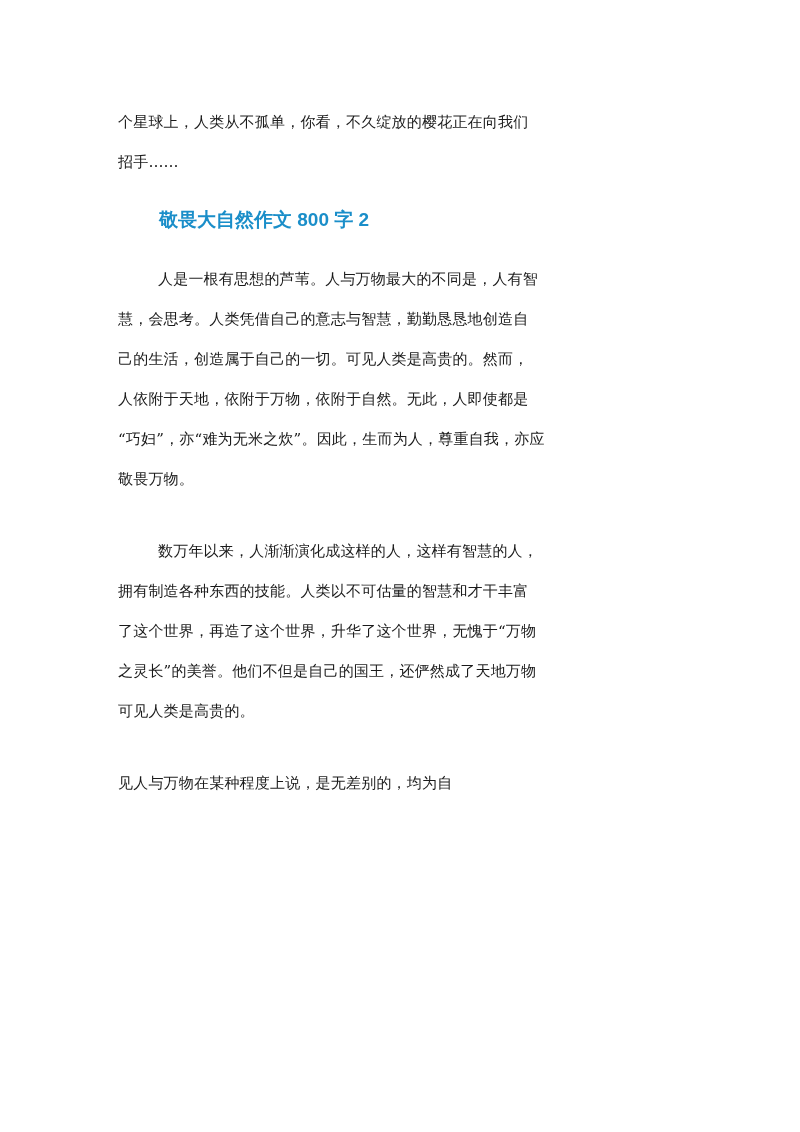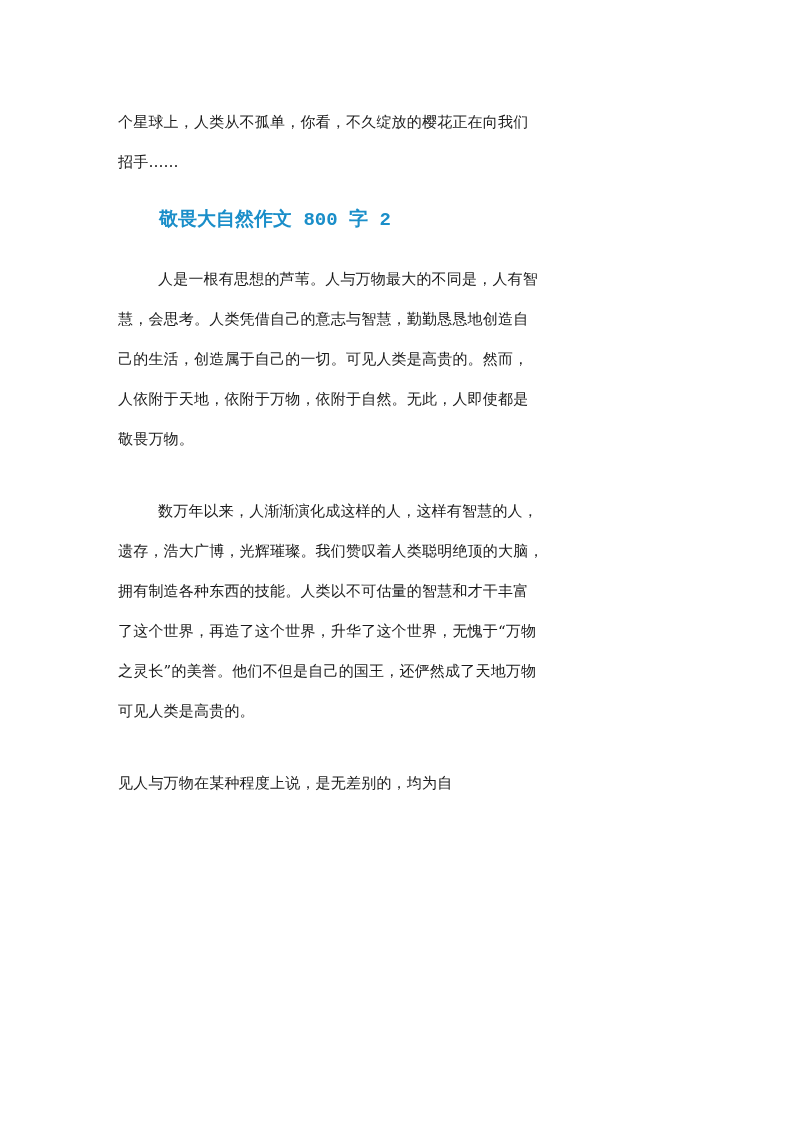--- a/index.html
+++ b/index.html
@@ -23,21 +23,21 @@
     }
     .line {
       font-size: 15px;
       line-height: 40px;
       height: 40px;
       white-space: nowrap;
       letter-spacing: 0.2px;
     }
     .indent { padding-left: 40px; margin-top: 19px; }
     .heading {
-      font-family: Liberation Mono, monospace;
+      font-family: Liberation Sans, sans-serif;
       font-weight: bold;
       color: #1a8ec9;
       font-size: 19px;
       line-height: 40px;
       height: 40px;
       padding-left: 41px;
       margin-top: 18px;
       margin-bottom: 12px;
       white-space: nowrap;
     }
@@ -53,26 +53,26 @@
     <div class="line">招手……</div>
   </div>
 
   <div class="heading">敬畏大自然作文 800 字 2</div>
 
   <div>
     <div class="line indent">人是一根有思想的芦苇。人与万物最大的不同是，人有智</div>
     <div class="line">慧，会思考。人类凭借自己的意志与智慧，勤勤恳恳地创造自</div>
     <div class="line">己的生活，创造属于自己的一切。可见人类是高贵的。然而，</div>
     <div class="line">人依附于天地，依附于万物，依附于自然。无此，人即使都是</div>
+    <div class="line">“巧妇”，亦“难为无米之炊”。因此，生而为人，尊重自我，亦应</div>
     <div class="line">敬畏万物。</div>
   </div>
 
   <div class="para-gap">
     <div class="line indent">数万年以来，人渐渐演化成这样的人，这样有智慧的人，</div>
-    <div class="line">遗存，浩大广博，光辉璀璨。我们赞叹着人类聪明绝顶的大脑，</div>
     <div class="line">拥有制造各种东西的技能。人类以不可估量的智慧和才干丰富</div>
     <div class="line">了这个世界，再造了这个世界，升华了这个世界，无愧于“万物</div>
     <div class="line">之灵长”的美誉。他们不但是自己的国王，还俨然成了天地万物</div>
     <div class="line">可见人类是高贵的。</div>
   </div>
 
   <div class="para-gap">
     <div class="line">见人与万物在某种程度上说，是无差别的，均为自</div>
   </div>
 

